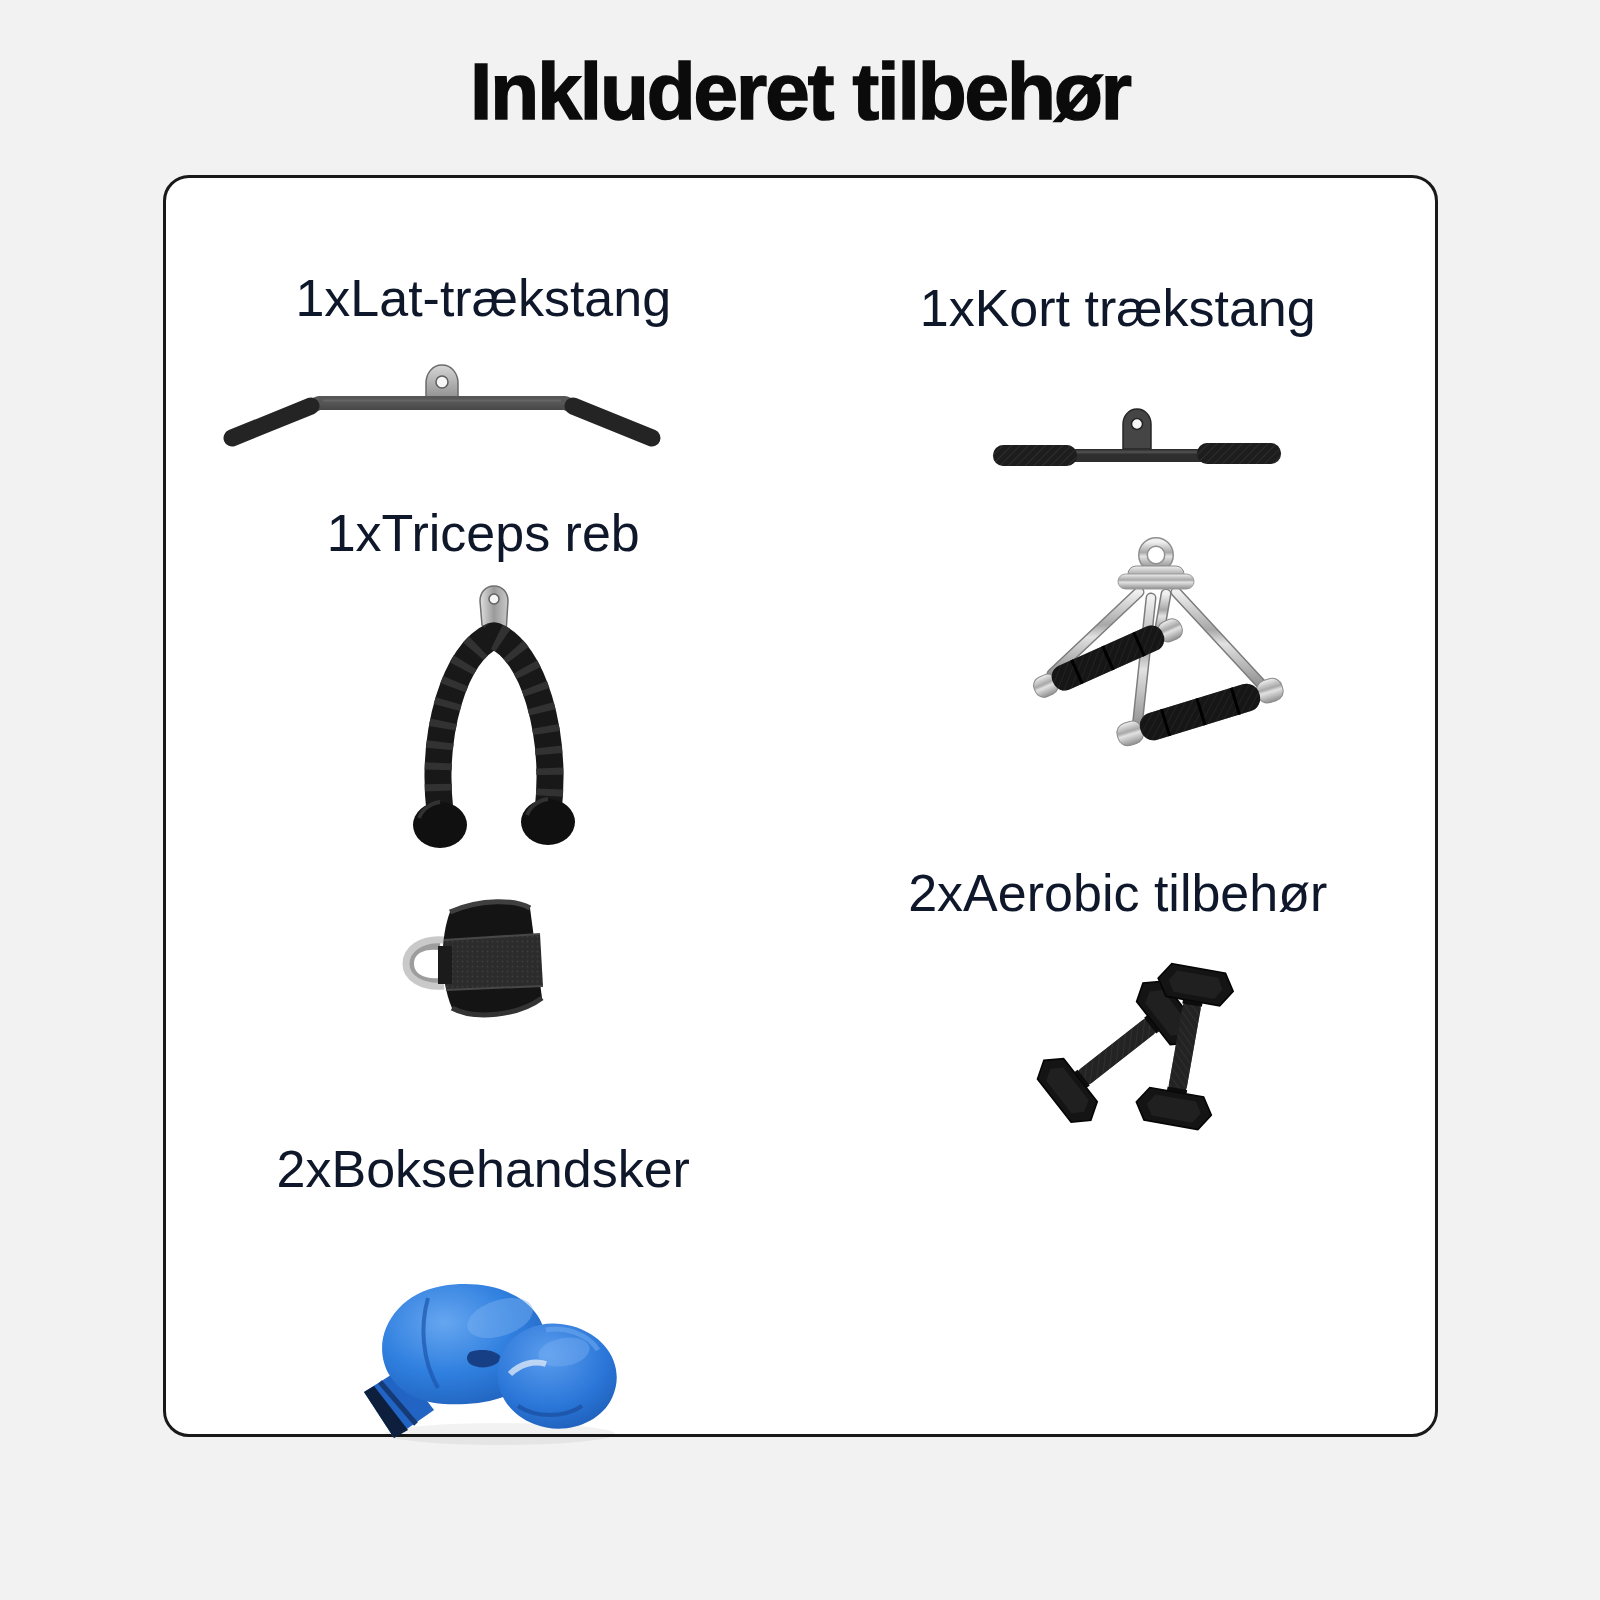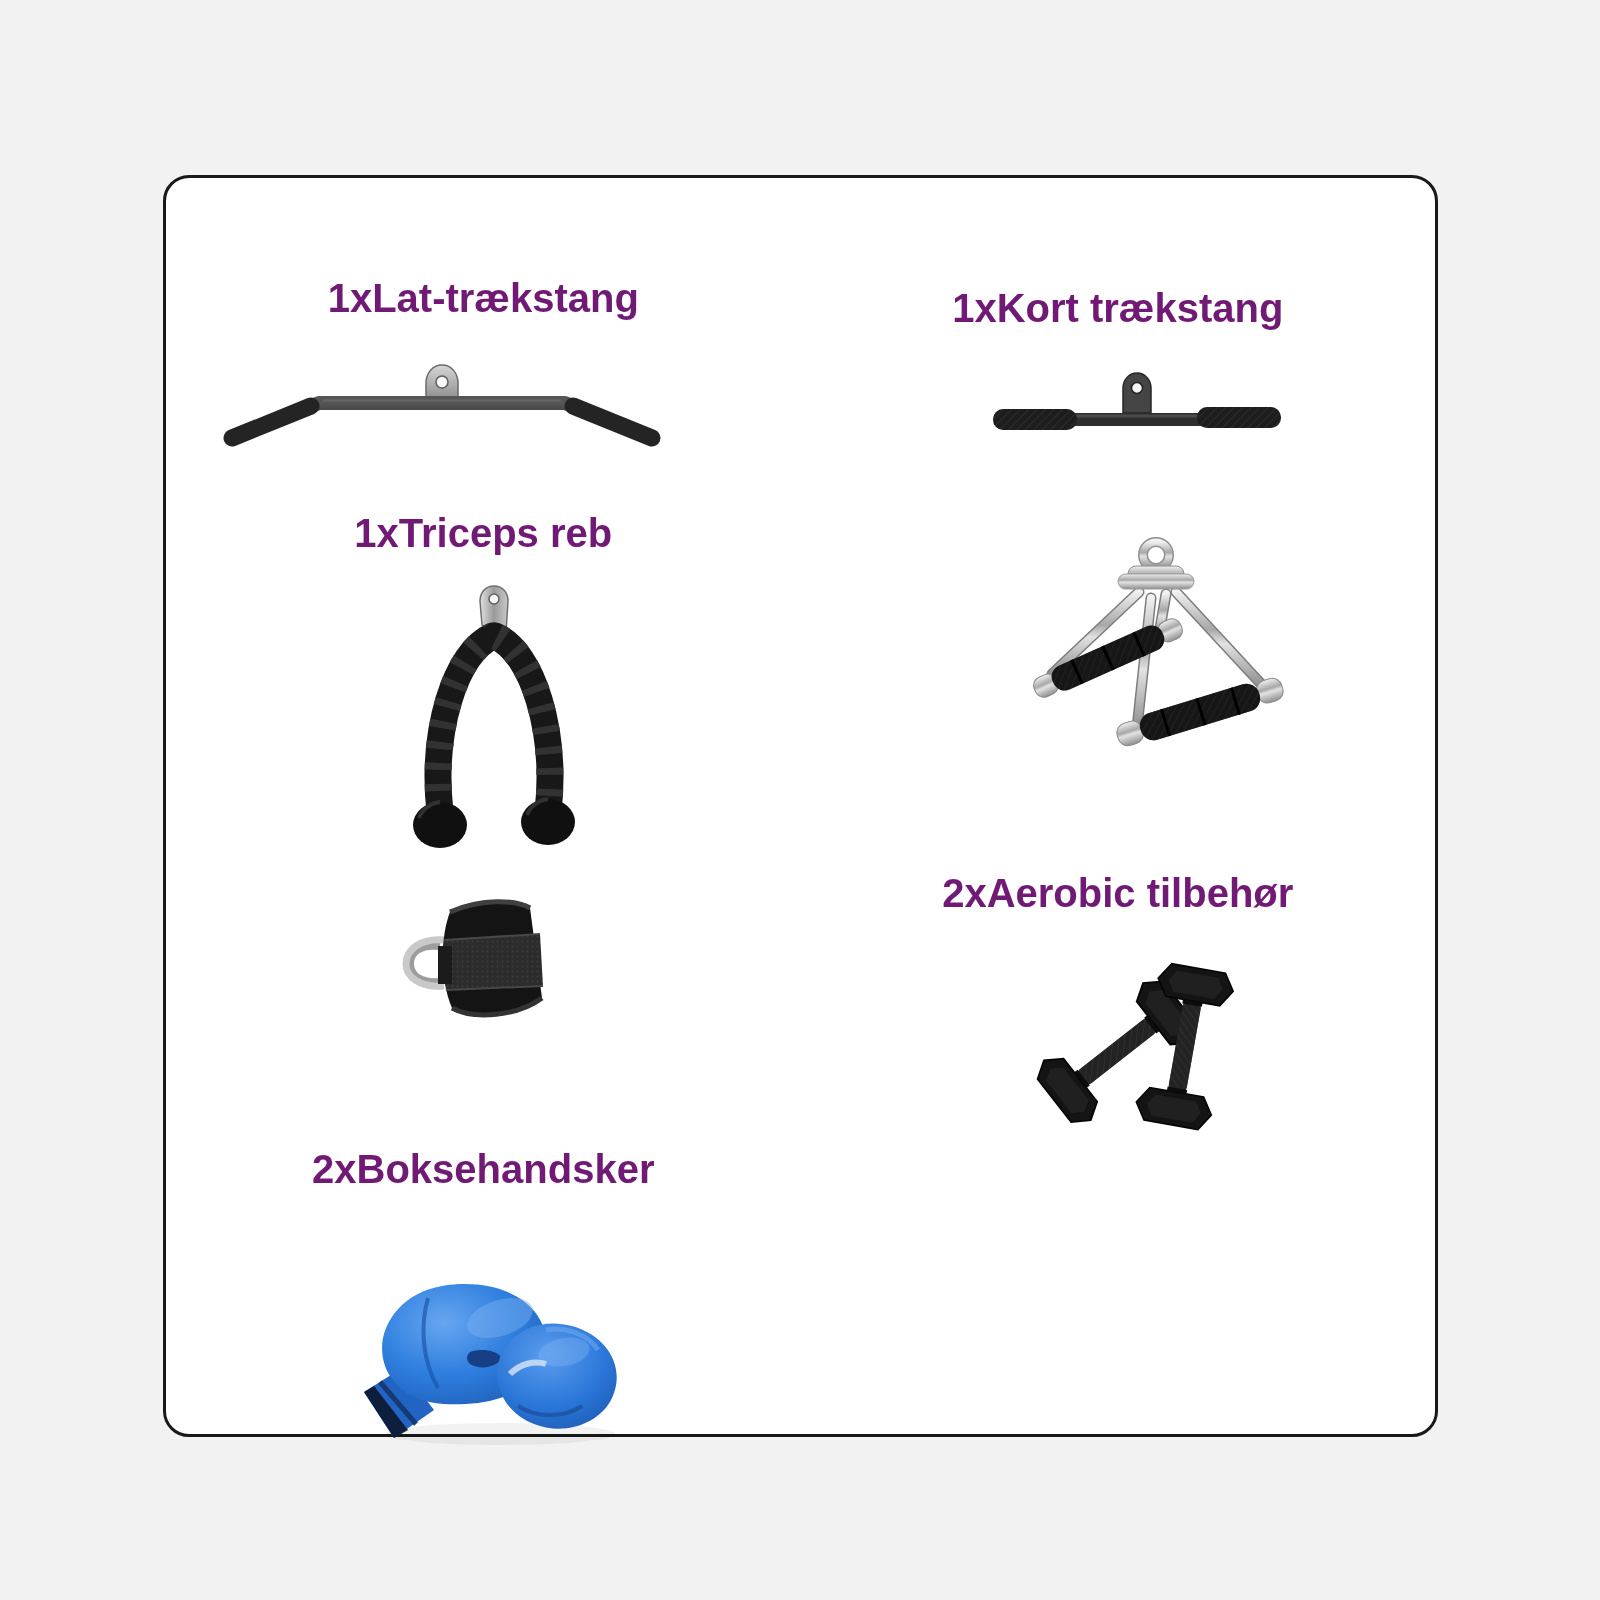--- a/index.html
+++ b/index.html
@@ -44,47 +44,48 @@
     grid-template-columns: 1fr 1fr;
     grid-template-rows: 215px 370px 278px 1fr;
   }
 
   .cell {
     display: flex;
     flex-direction: column;
     align-items: center;
     overflow: visible;
   }
-  .c2 { padding-top: 10px; }
+  .c2 { padding-top: 10px; justify-content: space-between; }
   .c3, .c4 { padding-top: 20px; gap: 16px; }
   .c5, .c6 { padding-top: 10px; }
   .c7 { padding-top: 8px; gap: 36px; }
 
   .label {
-    font-size: 40px;
+    font-size: 52px;
     line-height: 50px;
-    color: #701a75;
+    color: #0f172a;
     white-space: nowrap;
-    font-weight: 700;
+    font-weight: 400;
   }
 
   .img { display: block; }
   .c1 .img { margin-top: 16px; transform: translateX(-43px); }
   .c2 .img { margin-top: 24px; transform: translateX(19px); }
   .c3 .img { margin-top: 8px;  transform: translateX(11px); }
   .c4 .img { margin-top: 28px; transform: translateX(33px); }
   .c5 .img { margin-top: 26px; transform: translateX(-11px); }
   .c6 .img { margin-top: 36px; transform: translateX(23px); }
   .c7 .img { margin-top: 26px; transform: translateX(12px); }
 </style>
 </head>
 <body>
 
 <div class="page">
 
+  <h1 class="title">Inkluderet tilbehør</h1>
 
   <div class="card">
     <div class="grid">
 
       <div class="cell c1">
         <div class="label">1xLat-trækstang</div>
         <svg class="img" width="450" height="120" viewBox="0 0 450 120">
           <defs>
             <linearGradient id="latbar" x1="0" y1="0" x2="0" y2="1">
               <stop offset="0" stop-color="#565656"></stop>

